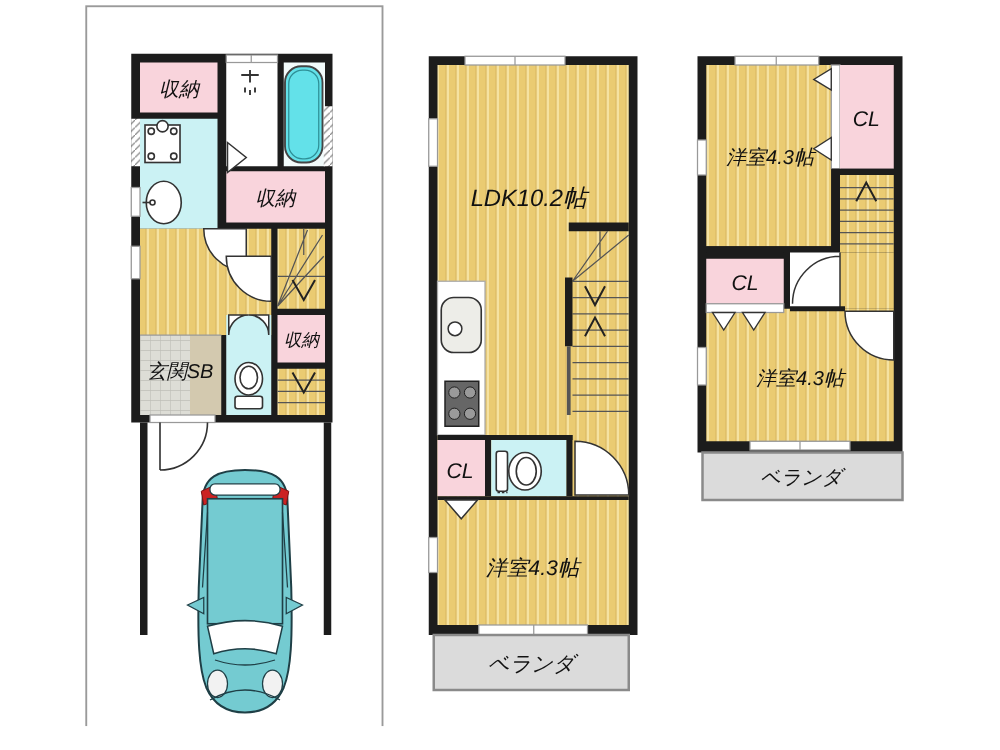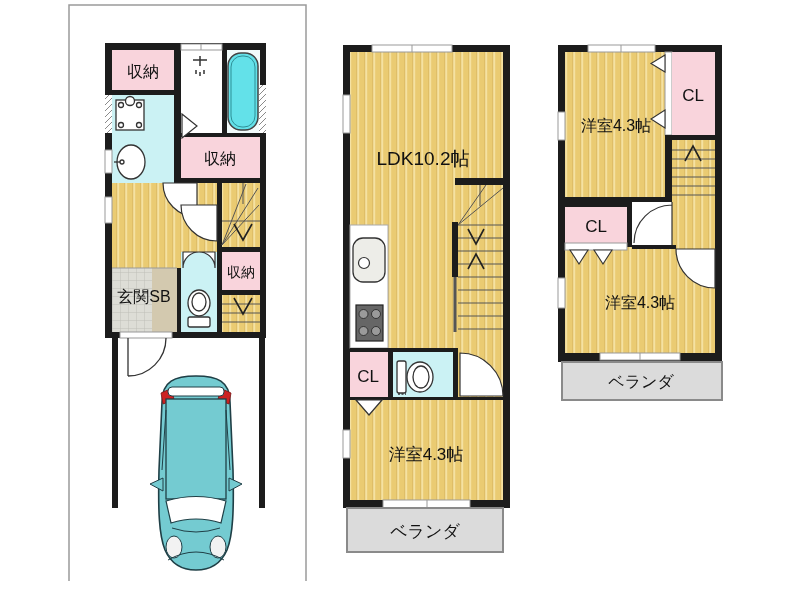--- a/index.html
+++ b/index.html
@@ -1,17 +1,17 @@
 <!DOCTYPE html>
 <html><head>
 <meta charset="utf-8">
 <style>
   html,body{margin:0;padding:0;background:#fff;}
   #stage{position:relative;width:800px;height:581px;background:#fff;overflow:hidden;
-         font-family:"Liberation Sans",sans-serif;}
+         font-family:"Liberation Sans",sans-serif;font-style:italic;}
   svg{position:absolute;left:0;top:0;}
   text{font-family:"Liberation Sans","DejaVu Sans",sans-serif;fill:#111;}
 </style>
 </head>
 <body>
 
 <div id="stage">
 <svg width="800" height="600" viewBox="0 0 800 600">
   <defs>
     <pattern id="stripeTan" width="8" height="8" patternUnits="userSpaceOnUse">

